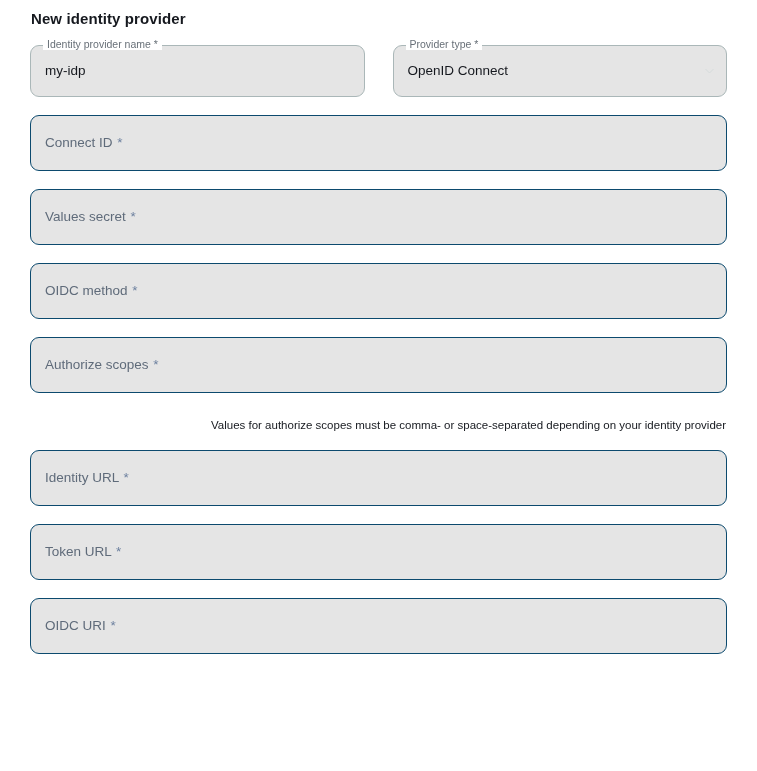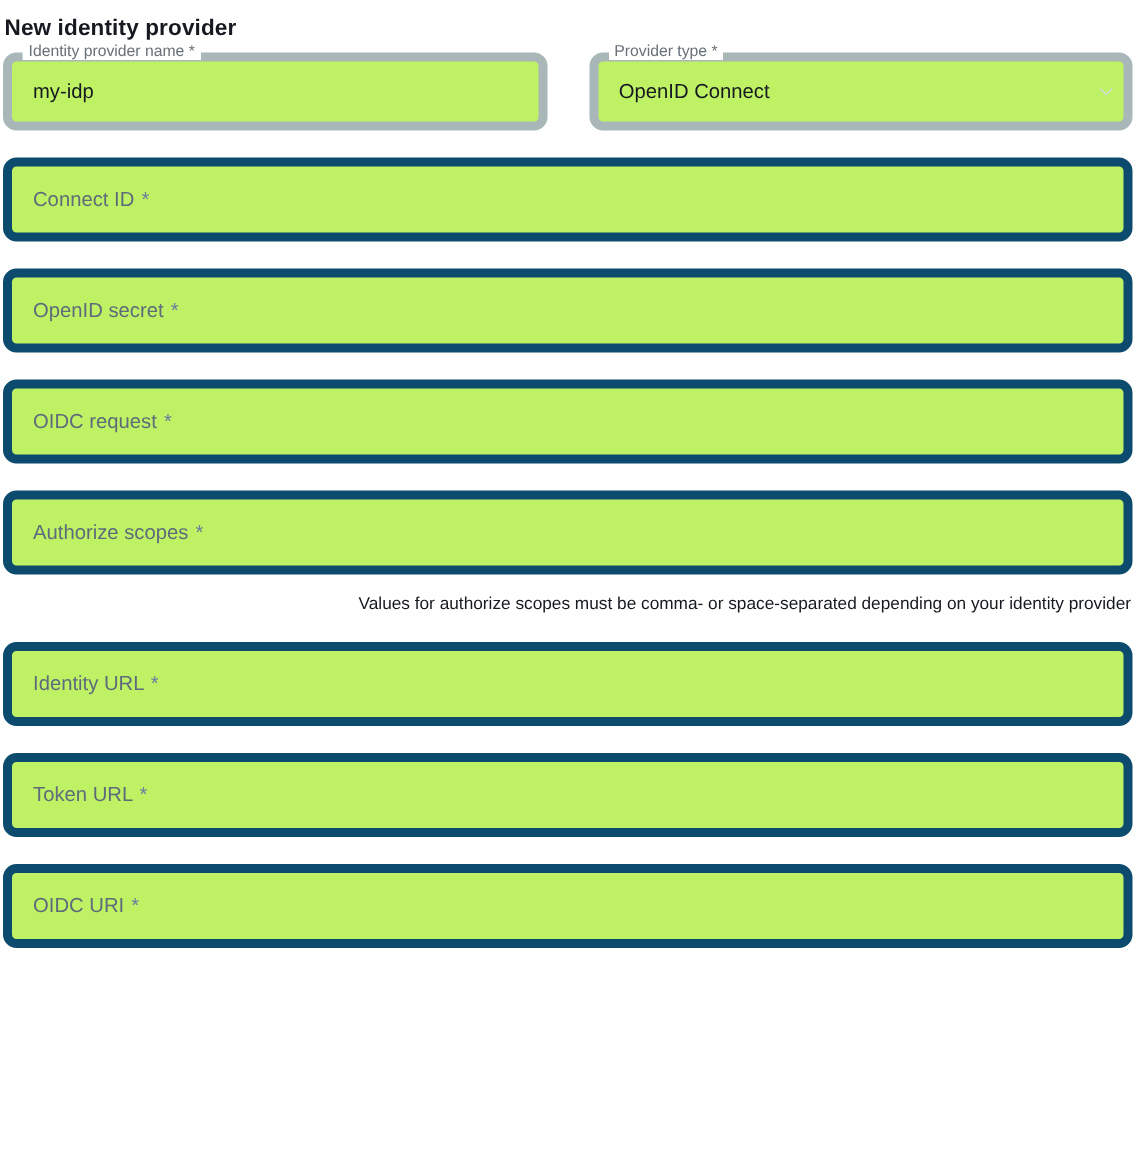--- a/index.html
+++ b/index.html
@@ -12,48 +12,48 @@
     height: 771px;
     font-family: "Liberation Sans", sans-serif;
     color: #232f3e;
     overflow: hidden;
   }
   .page {
     position: relative;
     width: 757px;
     height: 771px;
     box-sizing: border-box;
-    padding: 0 2px;
+    padding: 0 30px;
   }
   .page-title {
     font-size: 15px;
     font-weight: bold;
     color: #16191f;
     margin: 0;
     padding-top: 10px;
     padding-left: 1px;
     letter-spacing: 0.1px;
   }
   .row {
     display: flex;
     gap: 28px;
-    margin-top: 8px;
+    margin-top: 18px;
   }
   .field {
     position: relative;
     flex: 1 1 0;
     box-sizing: border-box;
   }
   .field-box {
     box-sizing: border-box;
     width: 100%;
     height: 52px;
-    border: 6px solid #0c4a6e;
+    border: 1px solid #0c4a6e;
     border-radius: 9px;
-    background: #bef264;
+    background: #e5e5e5;
     display: flex;
     align-items: center;
     padding: 0 14px;
   }
   .field.filled .field-box {
     border-color: #aab7b8;
   }
   .legend {
     position: absolute;
     top: -7px;
@@ -100,21 +100,21 @@
   .full-row {
     margin-top: 18px;
   }
   .full-row .field-box {
     height: 56px;
   }
   .hint {
     font-size: 11.5px;
     color: #16191f;
     text-align: right;
-    margin-top: 13px;
+    margin-top: 25px;
     padding-right: 1px;
     line-height: 14px;
   }
 </style>
 </head>
 <body>
 
 <div class="page">
 
   <h1 class="page-title">New identity provider</h1>
@@ -146,30 +146,30 @@
     <div class="field">
       <div class="field-box">
         <span class="placeholder"><span>Connect ID</span> <span class="req">*</span></span>
       </div>
     </div>
   </div>
 
   <div class="full-row">
     <div class="field">
       <div class="field-box">
-        <span class="placeholder"><span>OpenID secret</span> <span class="req">*</span></span>
-      </div>
-    </div>
-  </div>
-
-
-  <div class="full-row">
-    <div class="field">
-      <div class="field-box">
-        <span class="placeholder"><span>OIDC request</span> <span class="req">*</span></span>
+        <span class="placeholder"><span>Values secret</span> <span class="req">*</span></span>
+      </div>
+    </div>
+  </div>
+
+
+  <div class="full-row">
+    <div class="field">
+      <div class="field-box">
+        <span class="placeholder"><span>OIDC method</span> <span class="req">*</span></span>
       </div>
     </div>
   </div>
 
   <div class="full-row">
     <div class="field">
       <div class="field-box">
         <span class="placeholder"><span>Authorize scopes</span> <span class="req">*</span></span>
       </div>
     </div>

